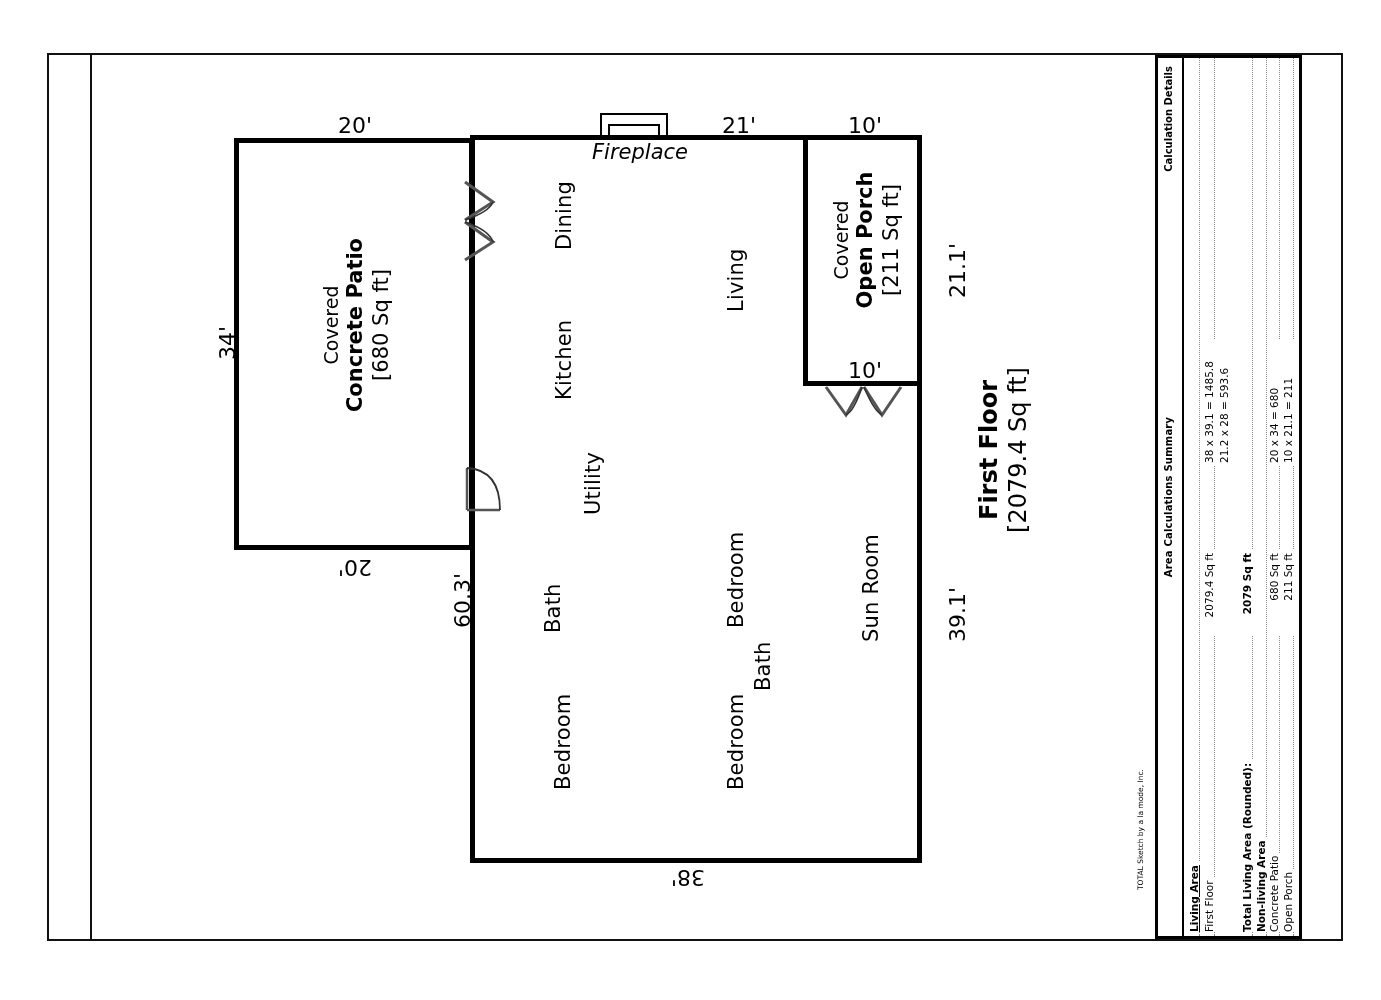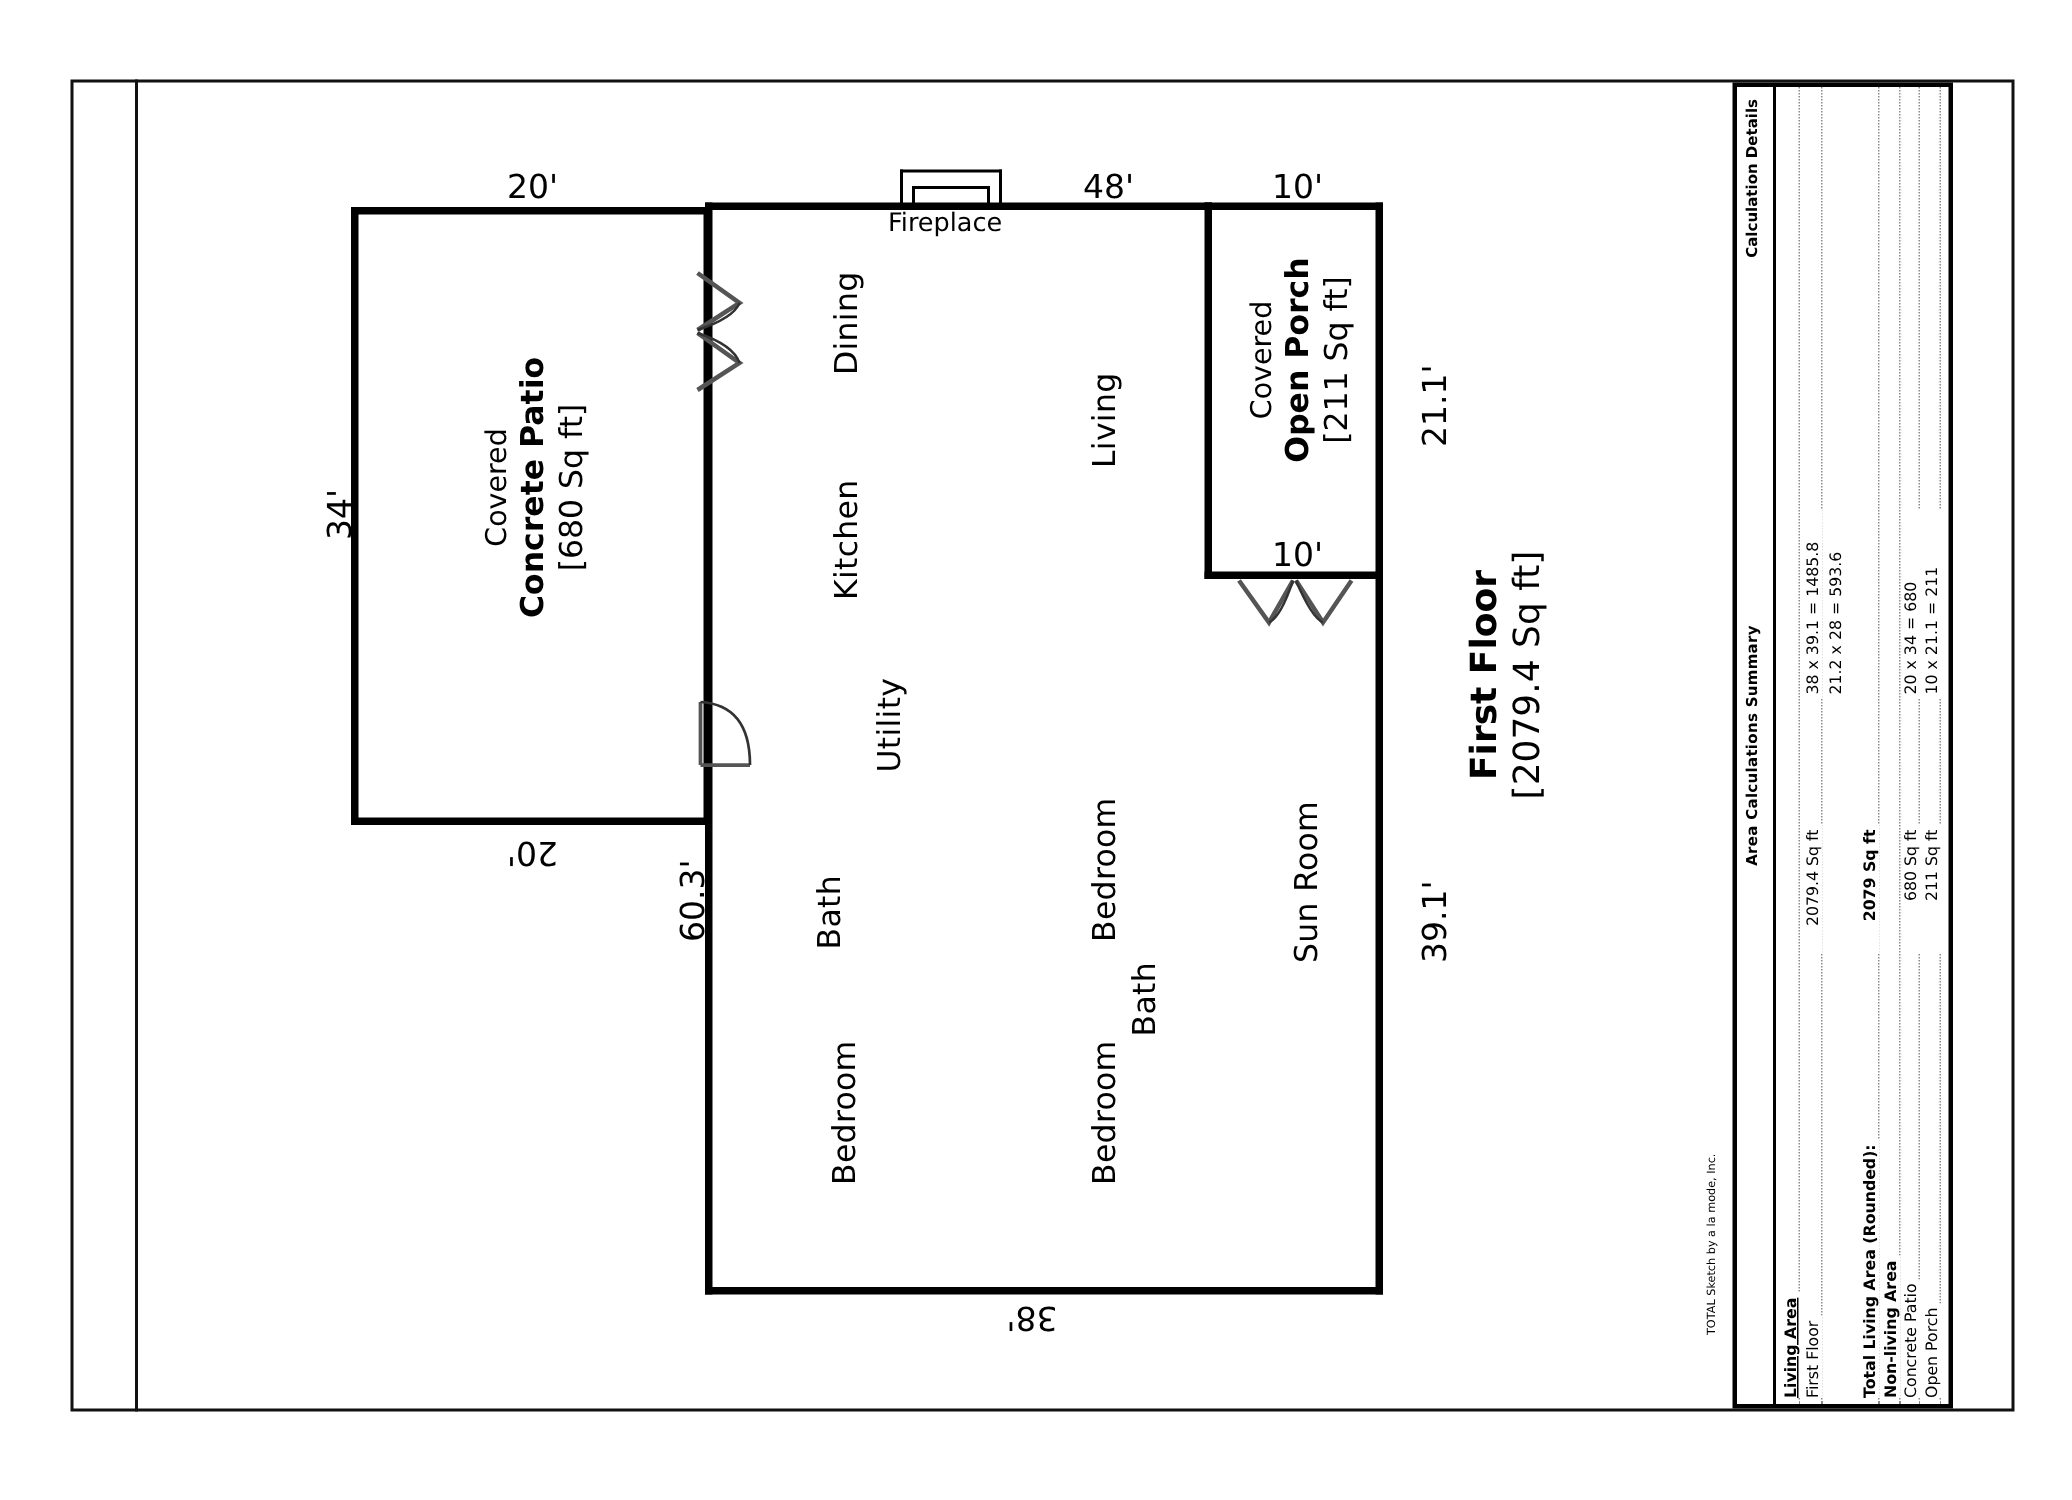--- a/index.html
+++ b/index.html
@@ -98,21 +98,22 @@
     font-size: 21px;
   }
   .floor-title-1 {
     font-size: 24px;
     font-weight: bold;
   }
   .floor-title-2 {
     font-size: 24px;
   }
   .fireplace-label {
-    font-size: 17px;
+    font-size: 21px;
+    font-style: italic;
   }
 
   
   .vblock {
     position: absolute;
     transform-origin: 0 0;
     transform: rotate(-90deg);
     white-space: nowrap;
     text-align: center;
   }
@@ -324,21 +325,21 @@
   <div class="vtxt room-label" style="left:551px; top:790px;">Bedroom</div>
 
   <div class="vtxt room-label" style="left:724px; top:790px;">Bedroom</div>
 
   <div class="htxt dim-label" style="left:338px; top:113px;">20'</div>
 
   <div class="vtxt dim-label" style="left:215px; top:360px;">34'</div>
 
   <div class="vtxt-180 dim-label" style="left:372px; top:580px;">20'</div>
 
-  <div class="htxt dim-label" style="left:722px; top:113px;">48'</div>
+  <div class="htxt dim-label" style="left:722px; top:113px;">21'</div>
 
   <div class="htxt dim-label" style="left:848px; top:113px;">10'</div>
 
   <div class="vtxt dim-label" style="left:945px; top:298px;">21.1'</div>
 
   <div class="htxt dim-label" style="left:848px; top:358px;">10'</div>
 
   <div class="vtxt dim-label" style="left:945px; top:642px;">39.1'</div>
 
   <div class="vtxt-180 dim-label" style="left:705px; top:890px;">38'</div>

